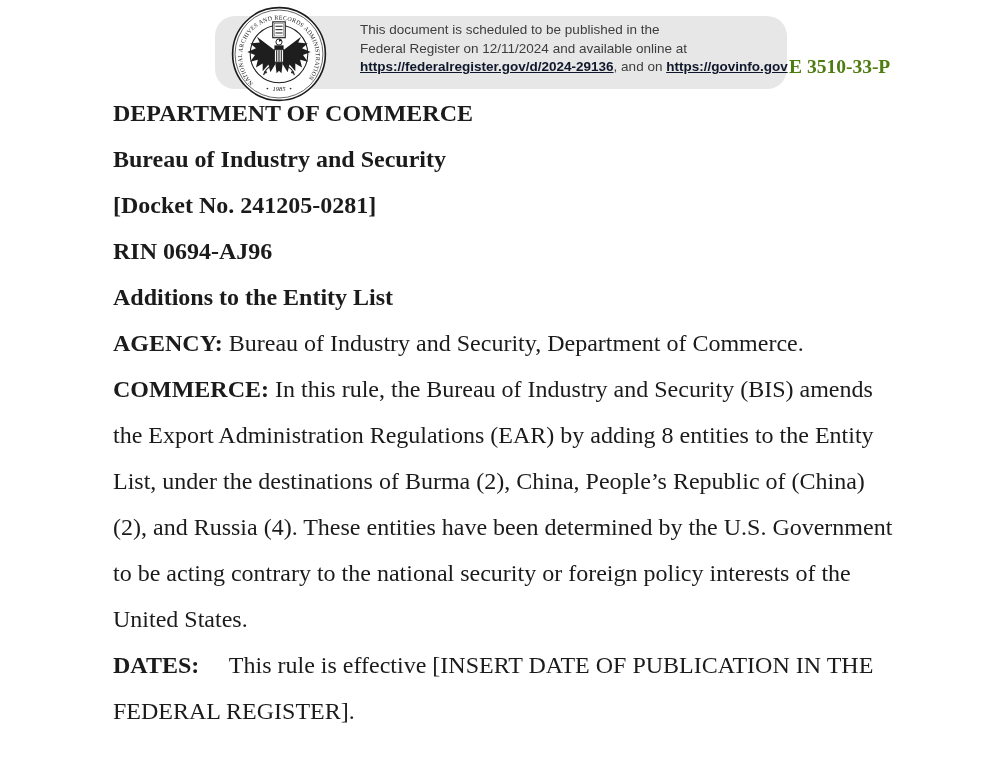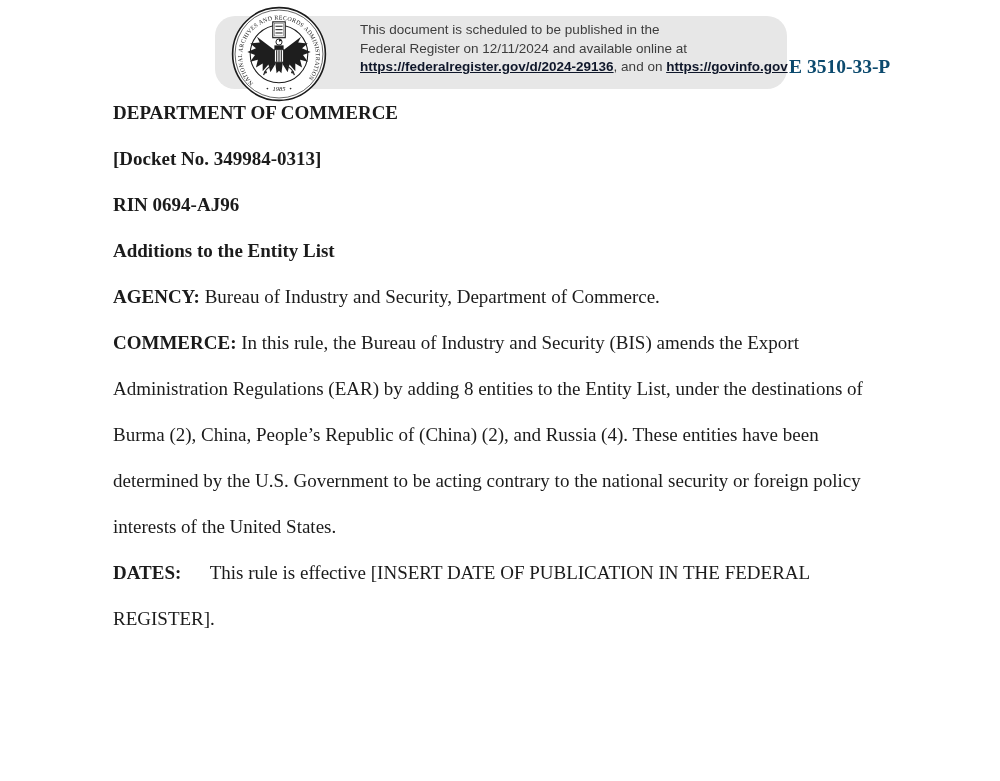--- a/index.html
+++ b/index.html
@@ -42,30 +42,30 @@
     width: 96px; height: 96px;
   }
   .seal svg { width: 100%; height: 100%; display: block; }
 
   
   .billing {
     position: absolute;
     left: 789px; top: 56px;
     font-size: 19.5px;
     font-weight: 700;
-    color: #0c4a6e;
+    color: #4d7c0f;
     white-space: nowrap;
   }
 
   
   .docbody {
     position: absolute;
     left: 113px; top: 90px;
     width: 790px;
-    font-size: 19px;
+    font-size: 24px;
     line-height: 46px;
   }
   .para { margin: 0; }
   .bold, .plabel { font-weight: 700; }
   .plabel.wide-gap { margin-right: 24px; }
 </style>
 </head>
 <body>
 
 <div class="banner">
@@ -122,21 +122,22 @@
     <text x="50" y="88.5" text-anchor="middle" font-size="6.8" font-family="Liberation Serif, serif" font-style="italic" fill="#141414">1985</text>
     <text x="38" y="87" text-anchor="middle" font-size="4" fill="#141414">✦</text>
     <text x="62" y="87" text-anchor="middle" font-size="4" fill="#141414">✦</text>
   </svg>
 </div>
 
 <div class="billing">E 3510-33-P</div>
 
 <div class="docbody">
   <div class="para bold">DEPARTMENT OF COMMERCE</div>
-  <div class="para bold">[Docket No. 349984-0313]</div>
+  <div class="para bold">Bureau of Industry and Security</div>
+  <div class="para bold">[Docket No. 241205-0281]</div>
   <div class="para bold">RIN 0694-AJ96</div>
   <div class="para bold">Additions to the Entity List</div>
 
   <div class="para">
     <span class="plabel">AGENCY:</span>
     <span>Bureau of Industry and Security, Department of Commerce.</span>
   </div>
   <div class="para">
     <span class="plabel">COMMERCE:</span>
     <span>In this rule, the Bureau of Industry and Security (BIS) amends the Export Administration Regulations (EAR) by adding 8 entities to the Entity List, under the destinations of Burma (2), China, People’s Republic of (China) (2), and Russia (4). These entities have been determined by the U.S. Government to be acting contrary to the national security or foreign policy interests of the United States.</span>

